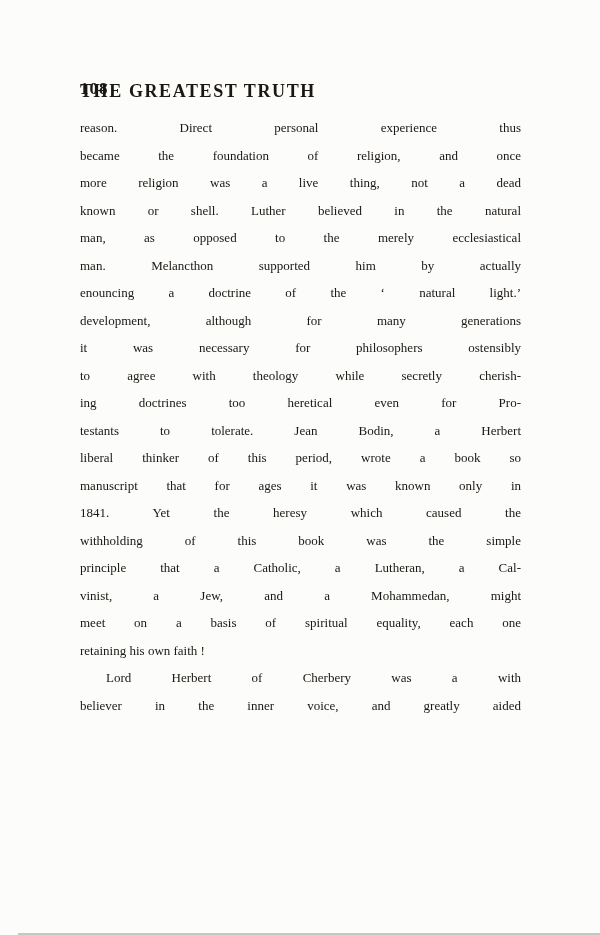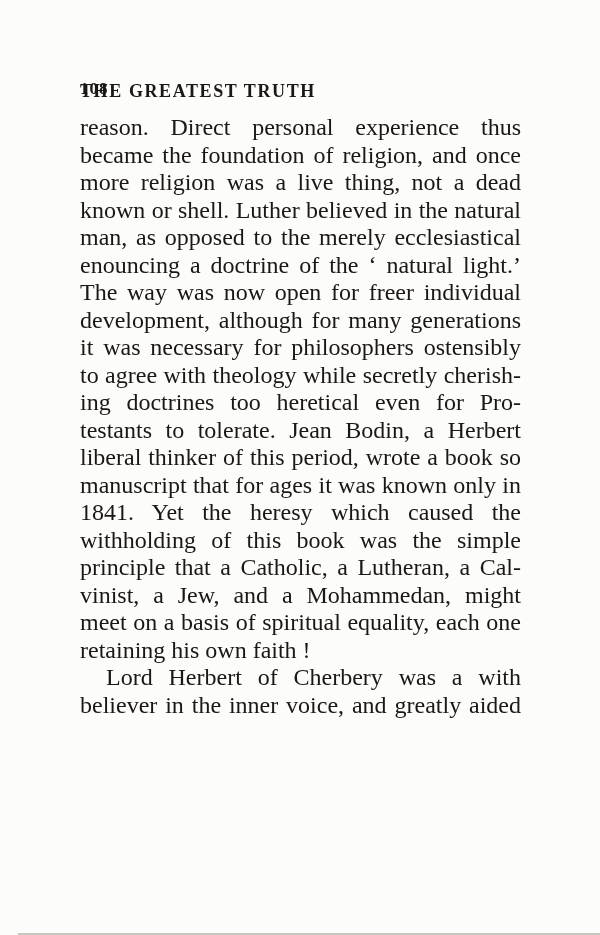--- a/index.html
+++ b/index.html
@@ -38,21 +38,21 @@
     display: block;
     font-size: 18px;
     font-weight: bold;
     letter-spacing: 1.6px;
     padding-top: 3px;
   }
   .text {
     margin-top: 14px;
   }
   .line {
-    font-size: 24px;
+    font-size: 13px;
     line-height: 27.5px;
     text-align: justify;
     text-align-last: justify;
     white-space: normal;
   }
   .line.endpara {
     text-align-last: left;
   }
   .line.indent {
     text-indent: 26px;
@@ -77,22 +77,22 @@
       <span class="pagenum">108</span>
       <span class="running">THE GREATEST TRUTH</span>
     </div>
 
     <div class="text">
       <div class="line">reason. Direct personal experience thus</div>
       <div class="line">became the foundation of religion, and once</div>
       <div class="line">more religion was a live thing, not a dead</div>
       <div class="line">known or shell. Luther believed in the natural</div>
       <div class="line">man, as opposed to the merely ecclesiastical</div>
+      <div class="line">man. Melancthon supported him by actually</div>
       <div class="line">enouncing a doctrine of the ‘ natural light.’</div>
-      <div class="line">The way was now open for freer individual</div>
       <div class="line">development, although for many generations</div>
       <div class="line">it was necessary for philosophers ostensibly</div>
       <div class="line">to agree with theology while secretly cherish-</div>
       <div class="line">ing doctrines too heretical even for Pro-</div>
       <div class="line">testants to tolerate. Jean Bodin, a Herbert</div>
       <div class="line">liberal thinker of this period, wrote a book so</div>
       <div class="line">manuscript that for ages it was known only in</div>
       <div class="line">1841. Yet the heresy which caused the</div>
       <div class="line">withholding of this book was the simple</div>
       <div class="line">principle that a Catholic, a Lutheran, a Cal-</div>

